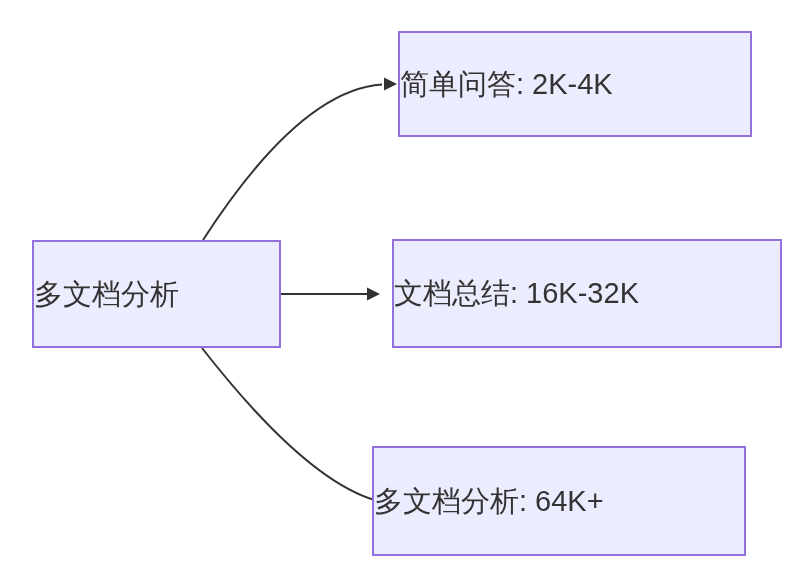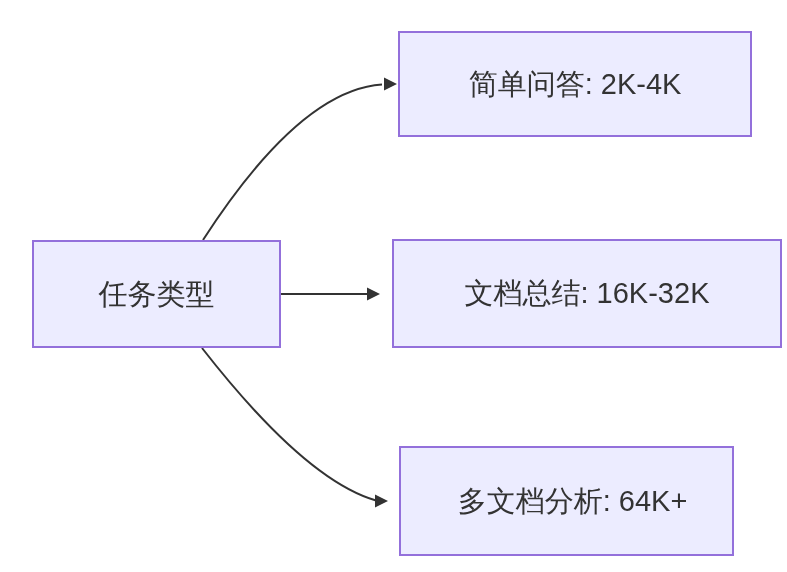--- a/index.html
+++ b/index.html
@@ -25,28 +25,27 @@
   .node {
     position: absolute;
     box-sizing: border-box;
     background: #ECECFF;
     border: 2px solid #9370DB;
     color: #333333;
     font-size: 29px;
     line-height: 1.2;
     display: flex;
     align-items: center;
-    justify-content: center;
     text-align: center;
     white-space: nowrap;
   }
   .node-root     { left: 32px;  top: 240px; width: 249px; height: 108px; }
   .node-branch-0 { left: 398px; top: 31px;  width: 354px; height: 106px; }
   .node-branch-1 { left: 392px; top: 239px; width: 390px; height: 109px; }
-  .node-branch-2 { left: 399px; top: 446px; width: 335px; height: 110px; padding-left: 12px; }
+  .node-branch-2 { left: 372px; top: 446px; width: 374px; height: 110px; }
   .edge-path {
     fill: none;
     stroke: #333333;
     stroke-width: 2px;
   }
   .arrowhead {
     fill: #333333;
     stroke: none;
   }
 </style>
@@ -61,21 +60,21 @@
     <polygon class="arrowhead" points="384,77.5 397,84 384,90.5"></polygon>
 
     <path class="edge-path" d="M 281 294 L 369 294"></path>
     <polygon class="arrowhead" points="367,287.5 380,294 367,300.5"></polygon>
 
     <path class="edge-path" d="M 202 348 Q 305 480 376 500.5"></path>
     <polygon class="arrowhead" points="375,494.5 388,501 375,507.5"></polygon>
   </svg>
 
   <div class="node node-root">
-    <span>任务类型</span>
+    <span>多文档分析</span>
   </div>
 
   <div class="node node-branch-0">
     <span>简单问答: 2K-4K</span>
   </div>
 
   <div class="node node-branch-1">
     <span>文档总结: 16K-32K</span>
   </div>
 

